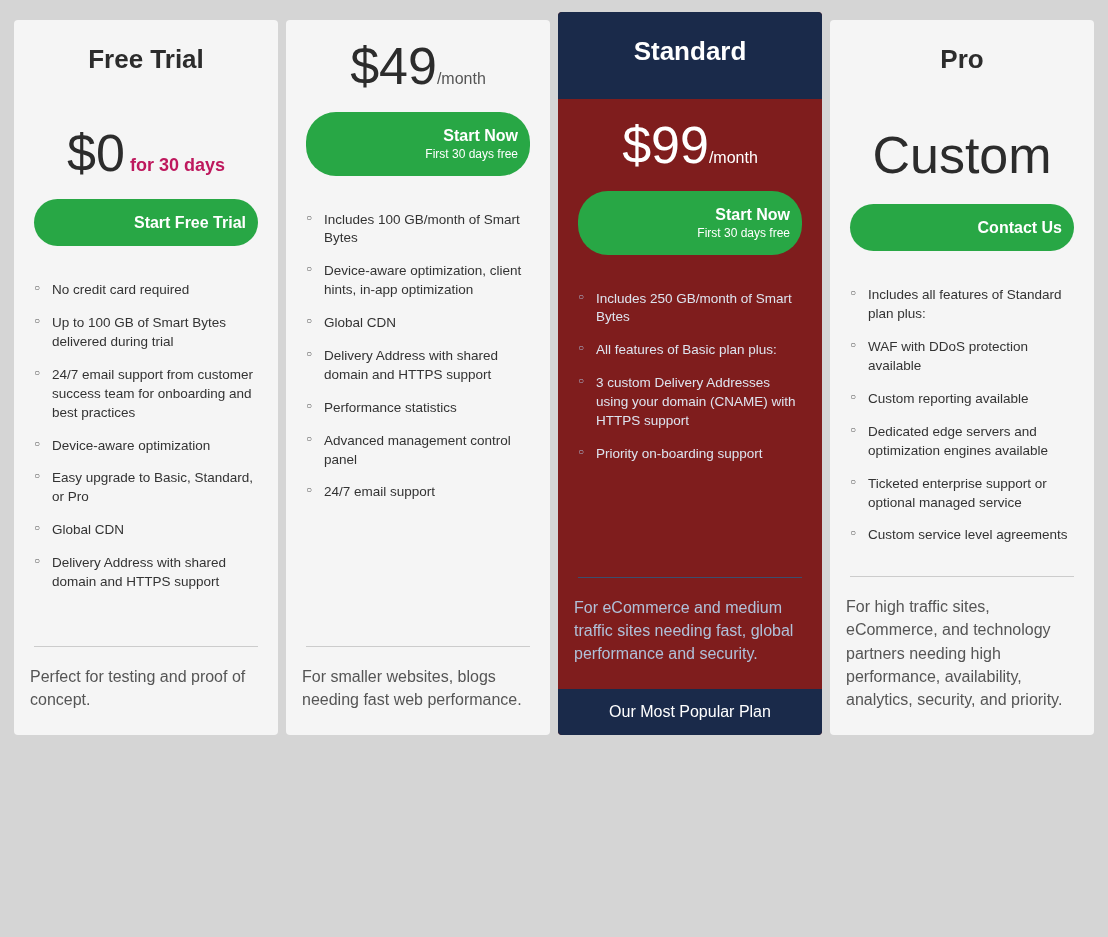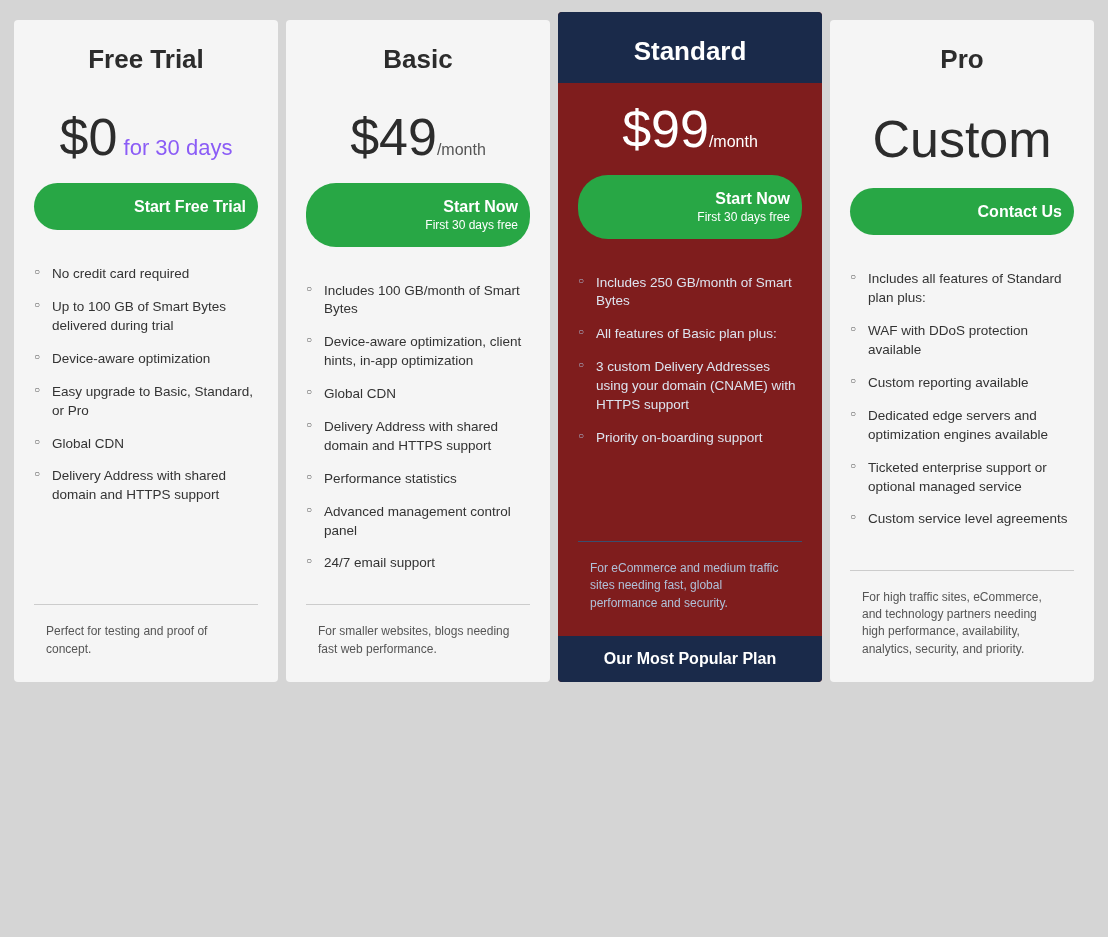--- a/index.html
+++ b/index.html
@@ -42,21 +42,21 @@
       text-align: center;
       border-bottom: none;
     }
     .plan-card.featured .plan-header {
       background: #1a2a4a;
     }
     .plan-title {
       font-size: 26px;
       font-weight: 700;
       color: #2c2c2c;
-      margin-bottom: 0;
+      margin-bottom: 16px;
     }
     .plan-card.featured .plan-title {
       color: #ffffff;
     }
     .plan-price-section {
       padding: 20px 20px 16px;
       text-align: center;
     }
     .plan-price {
       font-size: 52px;
@@ -71,23 +71,23 @@
     .plan-price .amount {
       font-size: 52px;
       font-weight: 300;
     }
     .plan-price .period {
       font-size: 16px;
       font-weight: 400;
       color: #555;
     }
     .plan-price .days {
-      font-size: 22px;
-      font-weight: 400;
-      color: #8b5cf6;
+      font-size: 18px;
+      font-weight: 700;
+      color: #be185d;
     }
     .plan-card.featured .plan-price,
     .plan-card.featured .plan-price .period,
     .plan-card.featured .plan-price .days {
       color: #fff;
     }
     .pro-price {
       font-size: 52px;
       font-weight: 300;
       color: #2c2c2c;
@@ -146,67 +146,65 @@
     }
     .plan-divider {
       border: none;
       border-top: 1px solid #ccc;
       margin: 8px 20px;
     }
     .plan-card.featured .plan-divider {
       border-top-color: #3a4e6e;
     }
     .plan-footer-text {
-      padding: 10px 32px 24px;
-      font-size: 12px;
+      padding: 10px 16px 24px;
+      font-size: 16px;
       color: #555;
       line-height: 1.45;
     }
     .plan-card.featured .plan-footer-text {
       color: #b0c0d8;
     }
     .popular-banner {
       background: #1a2a4a;
       color: #fff;
       text-align: center;
       padding: 14px 20px;
       font-size: 16px;
-      font-weight: 700;
+      font-weight: 400;
       margin-top: auto;
     }
   </style>
 </head>
 <body>
 
 <div class="pricing-grid">
 <div class="plan-card">
       <div class="plan-header">
         <div class="plan-title">Free Trial</div>
       </div>
       <div class="plan-price-section">
         <div class="plan-price"><span class="dollar">$</span><span class="amount">0</span><span class="days"> for 30 days</span></div>
       </div>
       <button class="cta-button">Start Free Trial</button>
       <div class="features-list">
         <ul>
           <li>No credit card required</li>
           <li>Up to 100 GB of Smart Bytes delivered during trial</li>
+          <li>24/7 email support from customer success team for onboarding and best practices</li>
           <li>Device-aware optimization</li>
           <li>Easy upgrade to Basic, Standard, or Pro</li>
           <li>Global CDN</li>
           <li>Delivery Address with shared domain and HTTPS support</li>
         </ul>
       </div>
       <hr class="plan-divider">
       <div class="plan-footer-text">Perfect for testing and proof of concept.</div>
     </div>
     <div class="plan-card">
-      <div class="plan-header">
-        <div class="plan-title">Basic</div>
-      </div>
       <div class="plan-price-section">
         <div class="plan-price"><span class="amount">$49</span><span class="period">/month</span></div>
       </div>
       <button class="cta-button">Start Now<span class="sub-label">First 30 days free</span></button>
       <div class="features-list">
         <ul>
           <li>Includes 100 GB/month of Smart Bytes</li>
           <li>Device-aware optimization, client hints, in-app optimization</li>
           <li>Global CDN</li>
           <li>Delivery Address with shared domain and HTTPS support</li>

